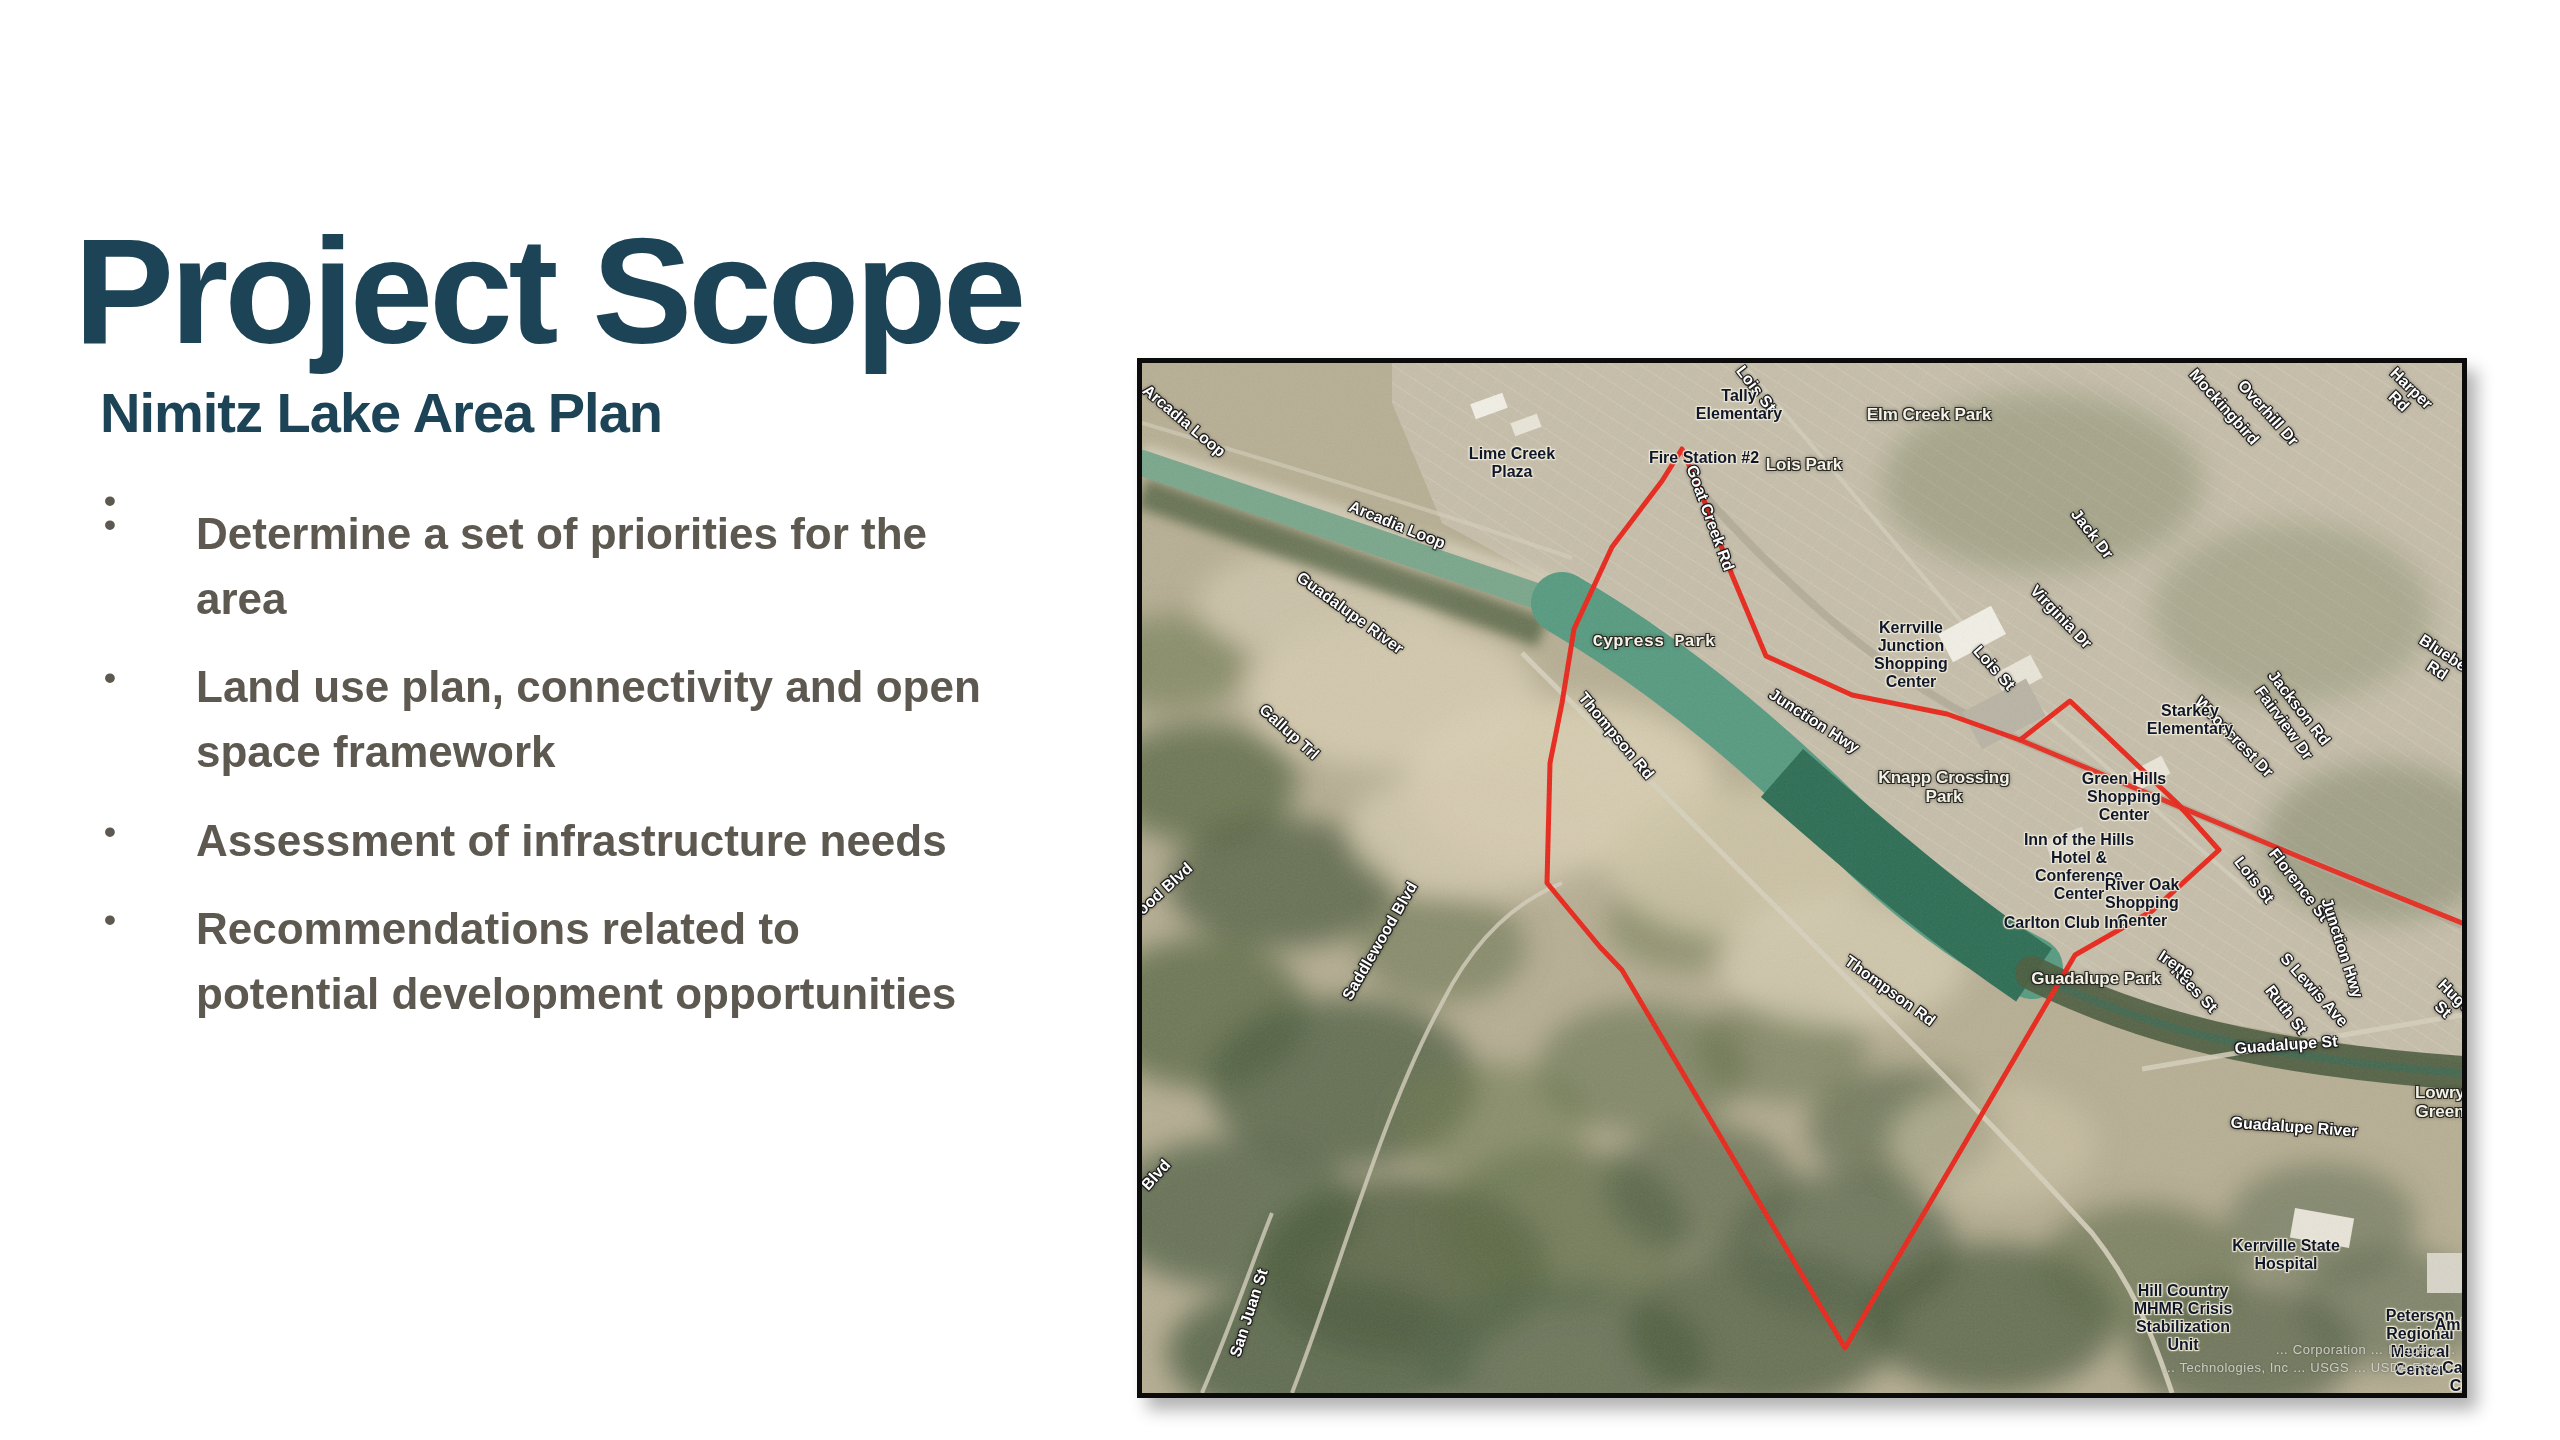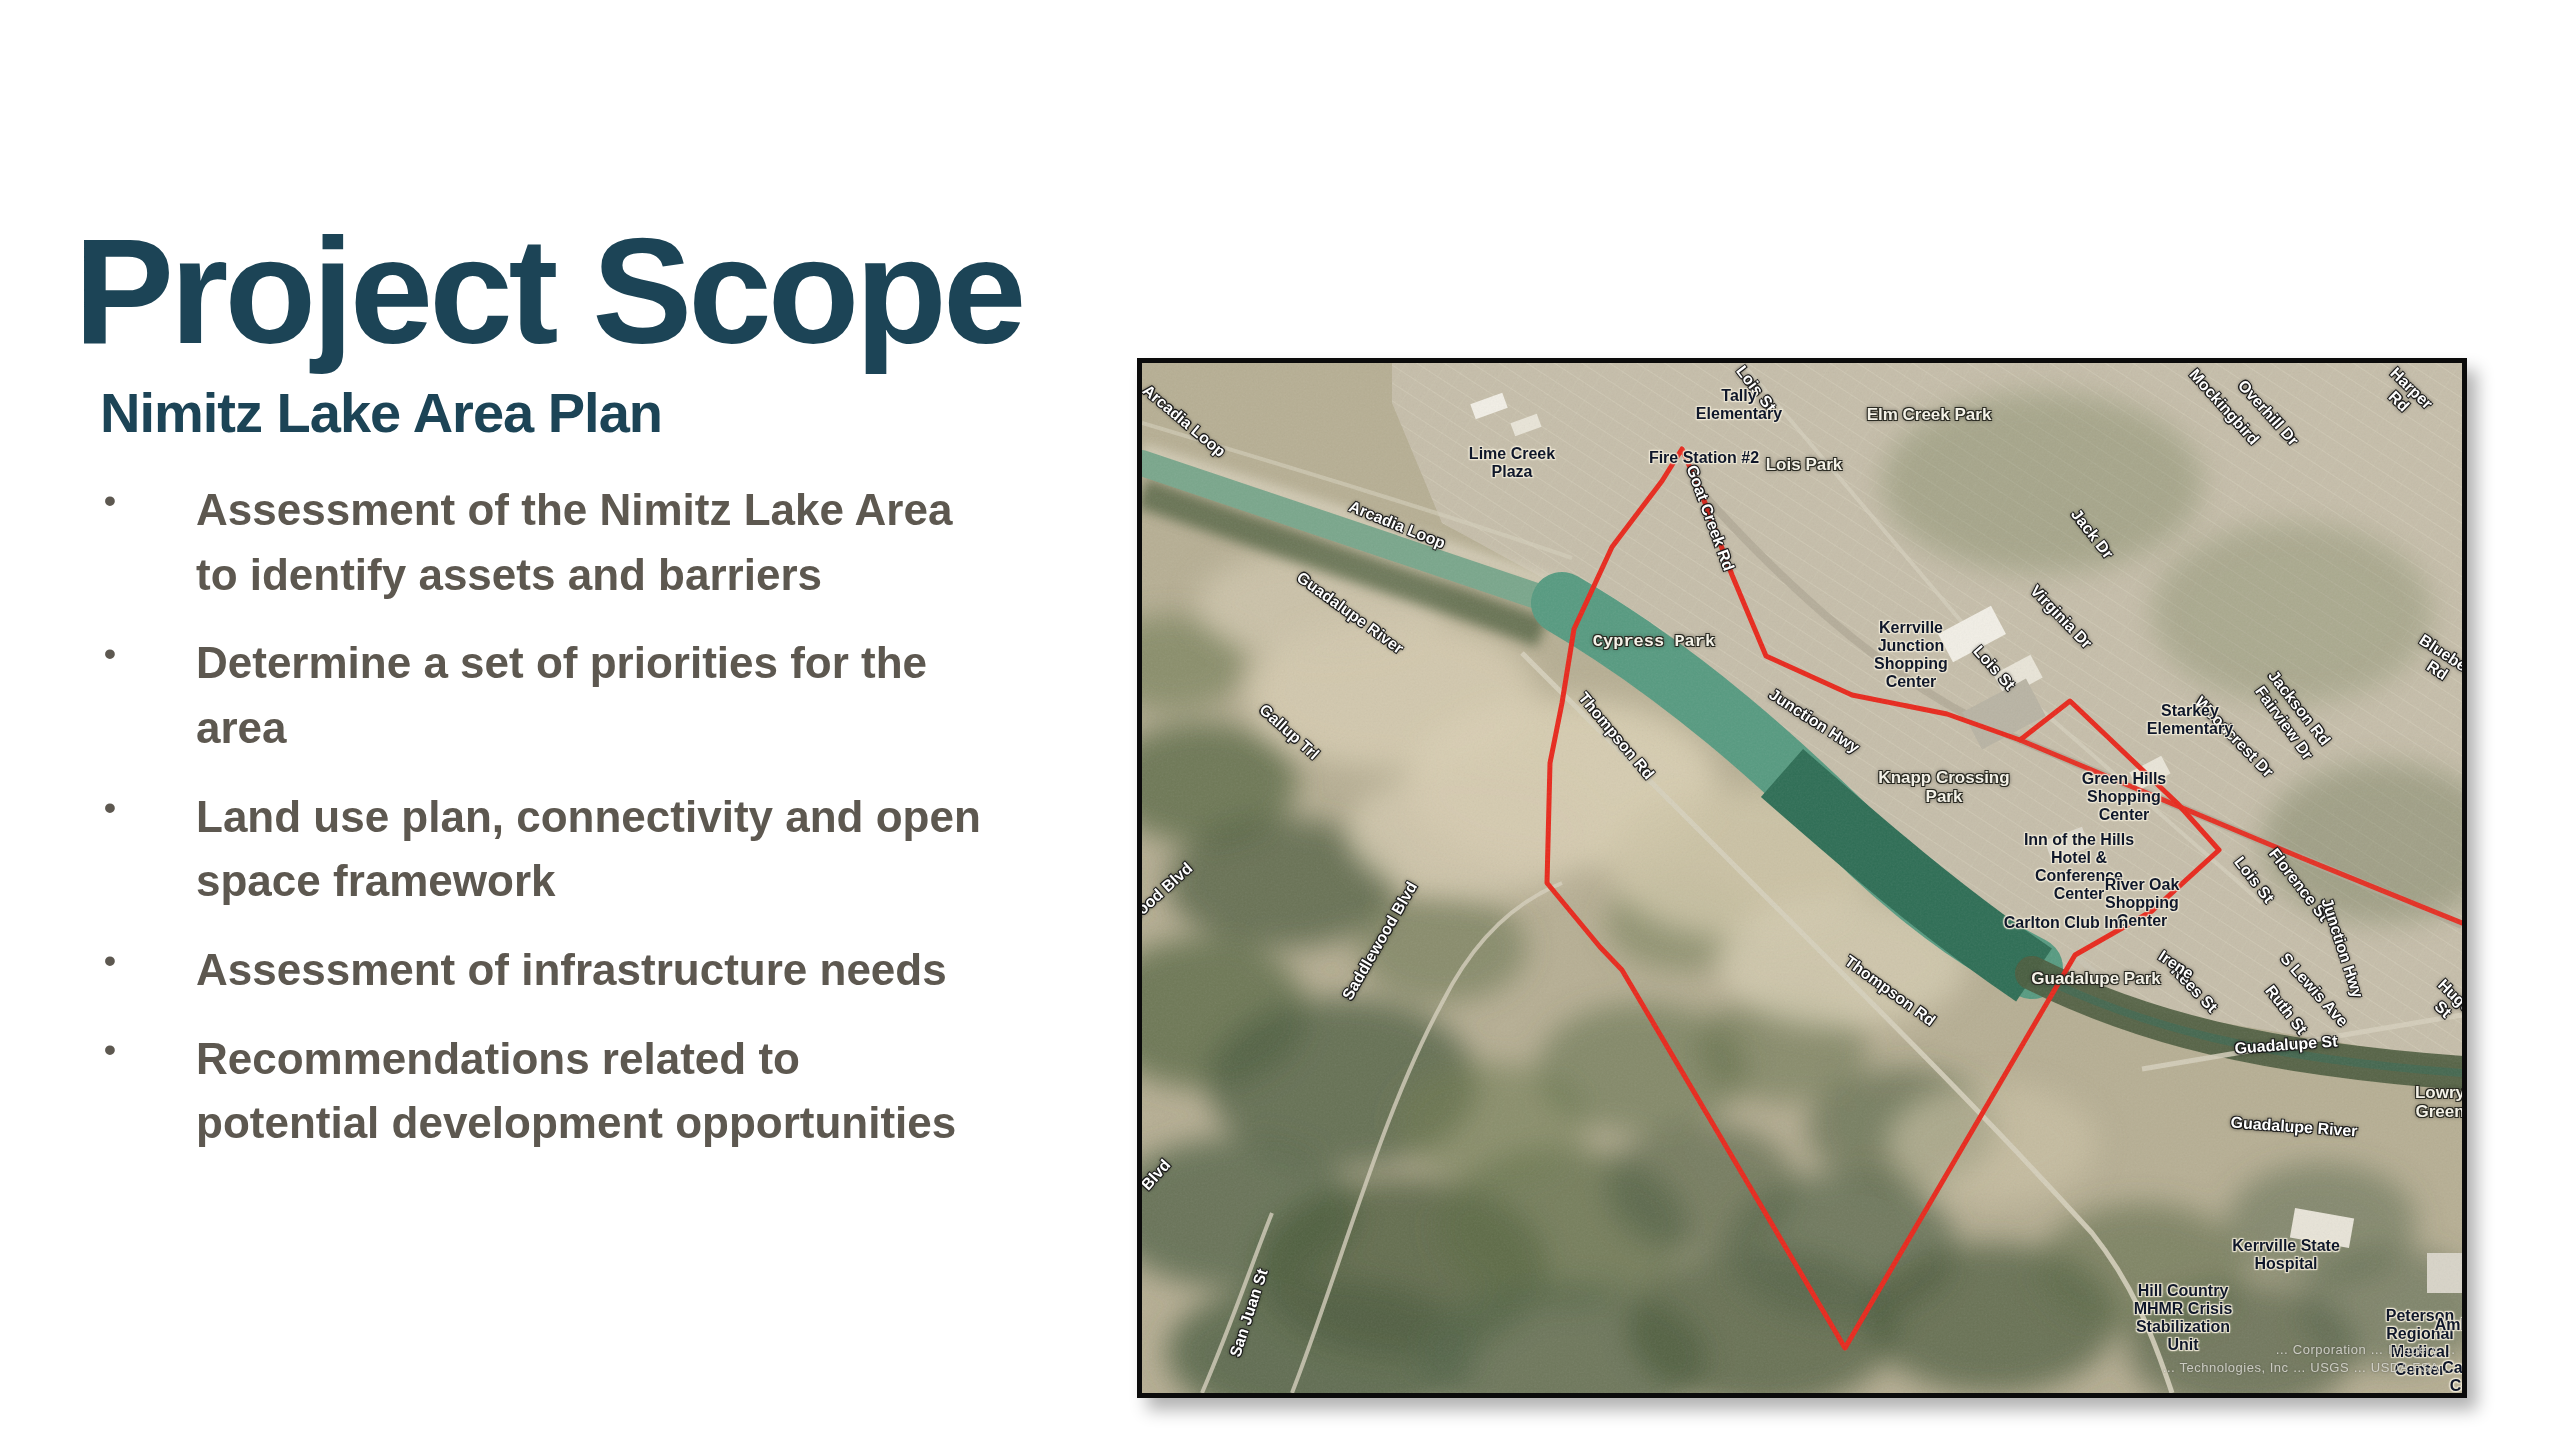--- a/index.html
+++ b/index.html
@@ -40,22 +40,21 @@
 </style>
 </head>
 <body>
 
 <div class="slide">
 
   <h1 class="title">Project Scope</h1>
   <div class="subtitle">Nimitz Lake Area Plan</div>
 
   <ul class="bullets" id="bullet-list">
-      <li><span class="marker">•</span><span>Assessment of the Nimitz Lake Area
-to identify assets and barriers</span></li>
+      <li><span class="marker">•</span></li>
       <li><span class="marker">•</span><span>Determine a set of priorities for the
 area</span></li>
       <li><span class="marker">•</span><span>Land use plan, connectivity and open
 space framework</span></li>
       <li><span class="marker">•</span><span>Assessment of infrastructure needs</span></li>
       <li><span class="marker">•</span><span>Recommendations related to
 potential development opportunities</span></li>
     </ul>
 
   <div class="map-frame">

